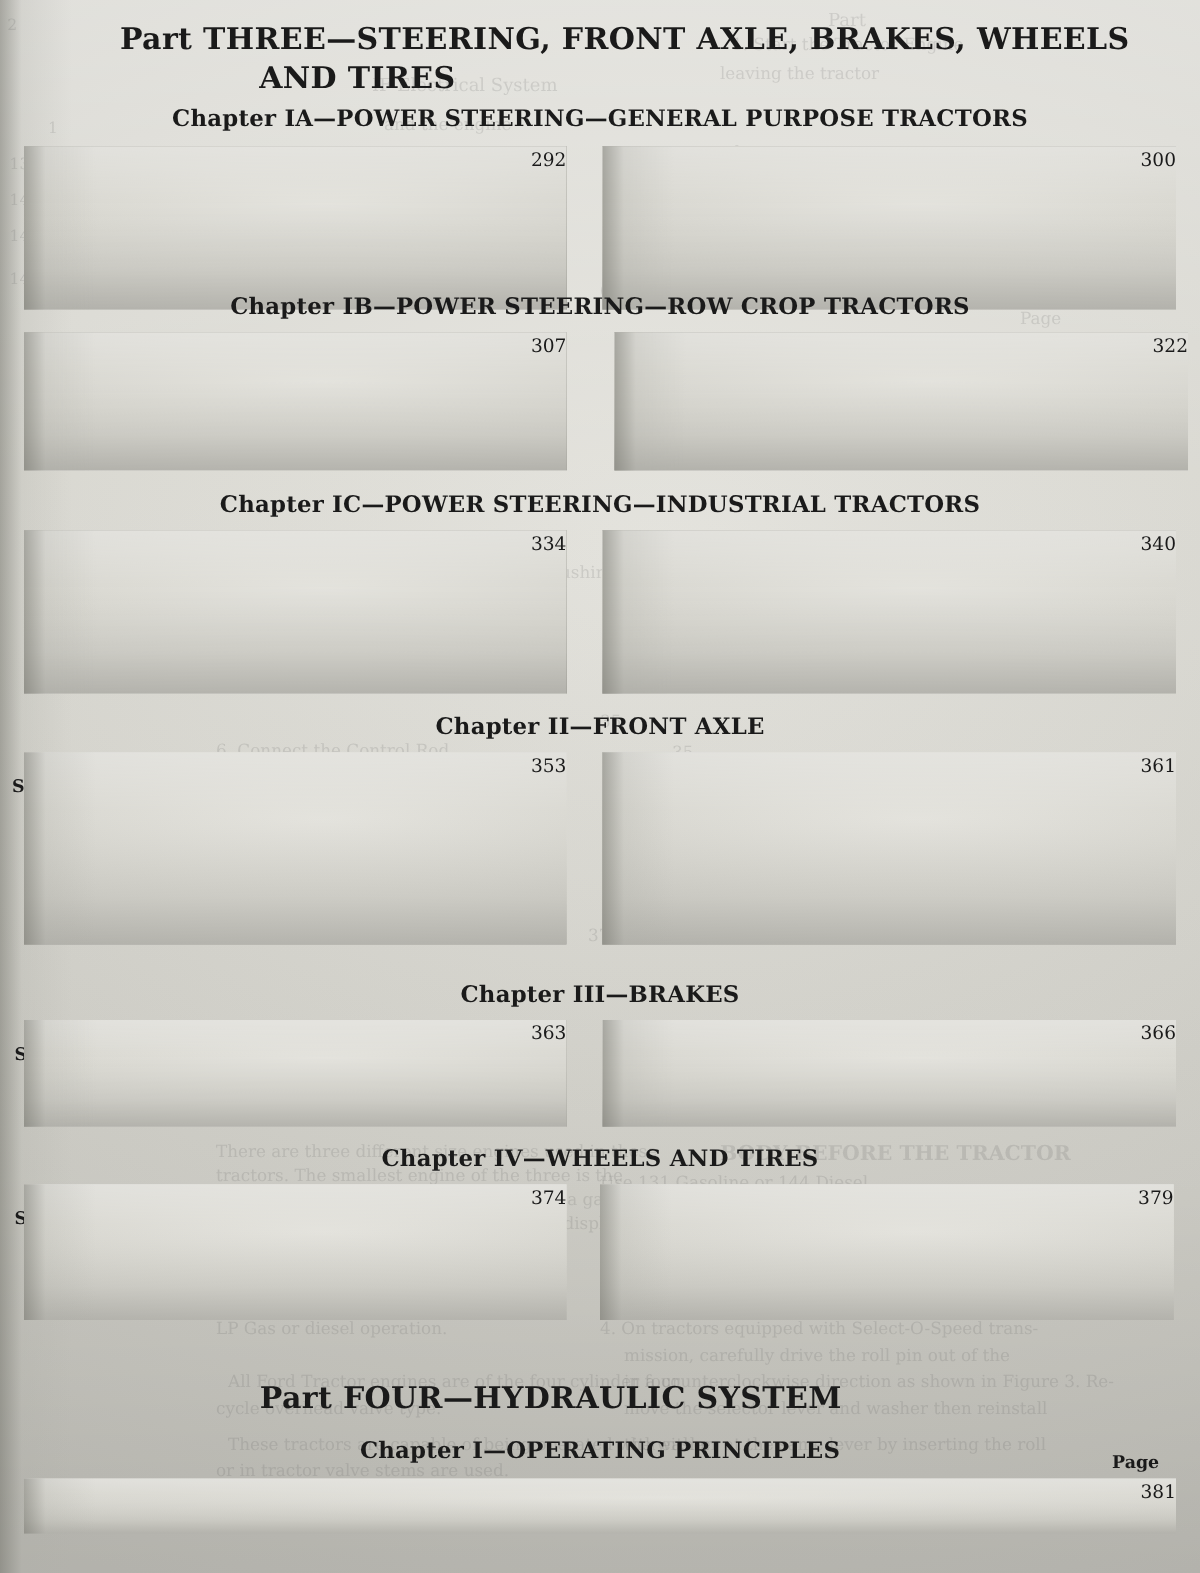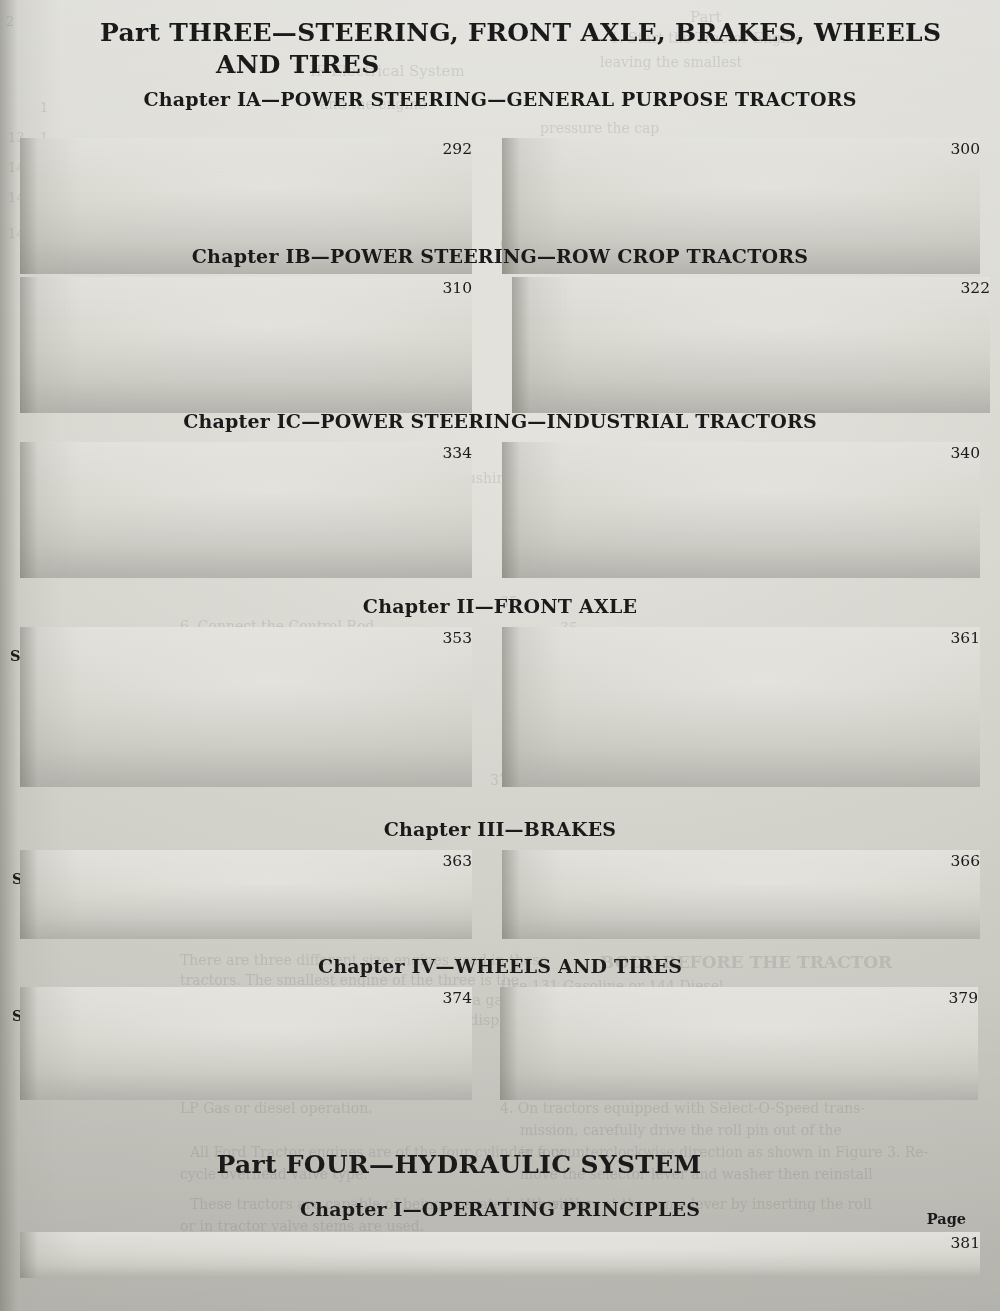--- a/index.html
+++ b/index.html
@@ -89,21 +89,21 @@
 <div class="ghost" style="left:8px;top:130px;font-size:13px;">13</div>
 <div class="ghost" style="left:8px;top:160px;font-size:13px;">14</div>
 <div class="ghost" style="left:8px;top:190px;font-size:13px;">14</div>
 <div class="ghost" style="left:8px;top:226px;font-size:13px;">14</div>
 <div class="ghost" style="left:40px;top:100px;font-size:13px;">1</div>
 <div class="ghost" style="left:40px;top:130px;font-size:13px;">1</div>
 <div class="ghost" style="left:40px;top:160px;font-size:13px;">1</div>
 <div class="ghost" style="left:40px;top:190px;font-size:13px;">1</div>
 <div class="ghost" style="left:690px;top:8px;font-size:15px;">Part</div>
 <div class="ghost" style="left:610px;top:30px;font-size:14px;">1. Start the Tractor Engine</div>
-<div class="ghost" style="left:600px;top:54px;font-size:14px;">leaving the smallest</div>
+<div class="ghost" style="left:600px;top:54px;font-size:14px;">leaving the tractor</div>
 <div class="ghost" style="left:310px;top:62px;font-size:15px;">IF Electrical System</div>
 <div class="ghost" style="left:320px;top:96px;font-size:14px;">and the engine</div>
 <div class="ghost" style="left:540px;top:120px;font-size:14px;">pressure the cap</div>
 <div class="ghost" style="left:330px;top:138px;font-size:14px;">the tractor engine</div>
 <div class="ghost" style="left:240px;top:232px;font-size:19px;font-weight:bold;">the FUEL SYSTEM</div>
 <div class="ghost" style="left:500px;top:232px;font-size:19px;font-weight:bold;">OVERING LUBRICATION</div>
 <div class="ghost" style="left:850px;top:258px;font-size:14px;">Page</div>
 <div class="ghost" style="left:300px;top:290px;font-size:14px;">engine oil</div>
 <div class="ghost" style="left:580px;top:286px;font-size:14px;">the crankcase</div>
 <div class="ghost" style="left:310px;top:470px;font-size:14px;">3. Remove the Body Bushing</div>
@@ -134,21 +134,21 @@
 <div class="ghost" style="left:520px;top:1196px;font-size:14px;">the washer at the same lever by inserting the roll</div>
 <div class="ghost" style="left:180px;top:1218px;font-size:14px;">or in tractor valve stems are used.</div>
 
 <div class="content">
 
   <div class="part-title" style="left:100px;top:18px;">Part THREE—STEERING, FRONT AXLE, BRAKES, WHEELS</div>
   <div class="part-title" style="left:216px;top:50px;">AND TIRES</div>
 
   <div class="block" style="left:20px;top:88px;width:960px;">
     <div class="chapter">Chapter IA—POWER STEERING—GENERAL PURPOSE TRACTORS</div>
-    <div class="cols" style="margin-top:28px;justify-content:center;">
+    <div class="cols" style="margin-top:12px;justify-content:center;">
       <div class="col" style="width:452px;">
         <div class="hdr" style="padding-left:0px;">
           <span class="sec" style="position:absolute;left:0px;top:20px;">Section</span>
           <span class="pg" style="position:absolute;right:20px;top:0px;">Page</span>
         </div>
         <div style="height:42px;"></div>
         <div class="row">
             <span class="num">1</span>
             <span class="txt">Construction and Operation</span>
             <span class="dots">......................................................</span>
@@ -226,26 +226,20 @@
             <span class="num">2</span>
             <span class="txt">Drag Link</span>
             <span class="dots">......................................................</span>
             <span class="page">306</span>
           </div>
         <div class="row">
             <span class="num">3</span>
             <span class="txt">Power Steering Pump—Rotor Type</span>
             <span class="dots">......................................................</span>
             <span class="page">307</span>
-          </div>
-        <div class="row">
-            <span class="num">4</span>
-            <span class="txt">Steering Gear</span>
-            <span class="dots">......................................................</span>
-            <span class="page">310</span>
           </div>
       </div>
       <div class="col" style="width:478px;margin-left:40px;">
         <div class="hdr">
           <span class="sec">Section</span>
           <span class="pg">Page</span>
         </div>
         <div style="height:4px;"></div>
         <div class="row">
             <span class="num">5</span>

